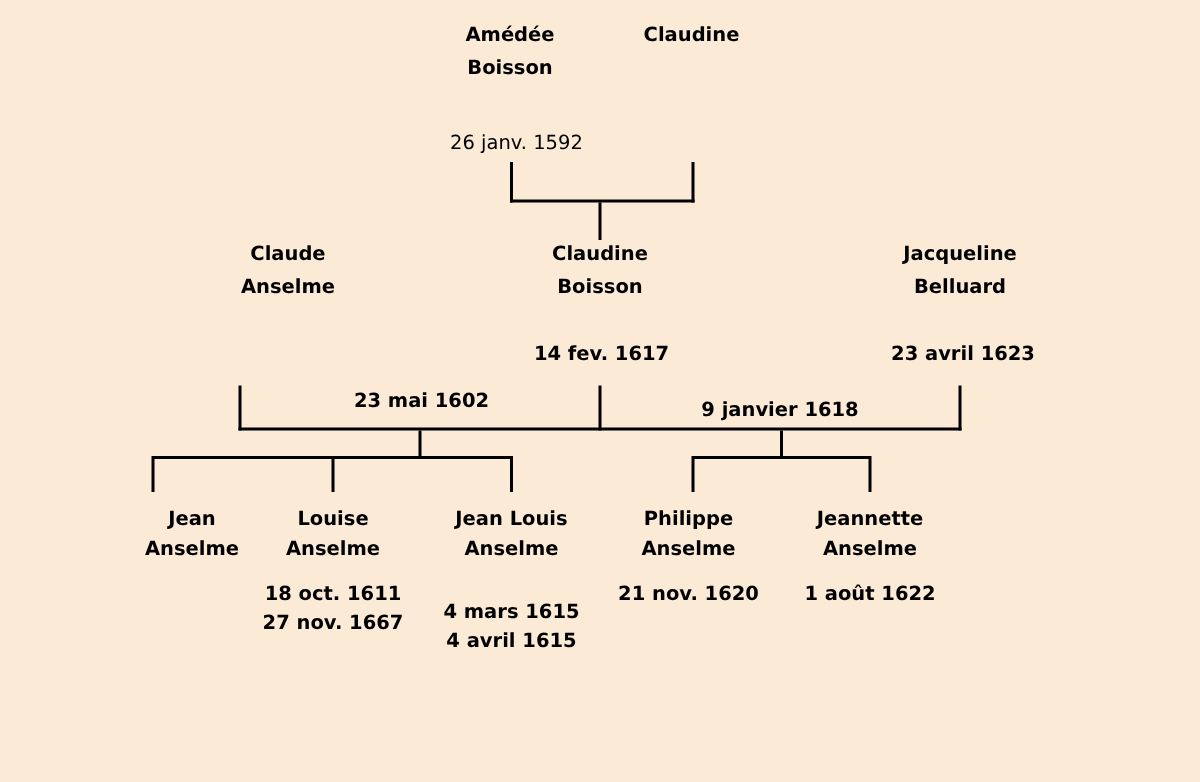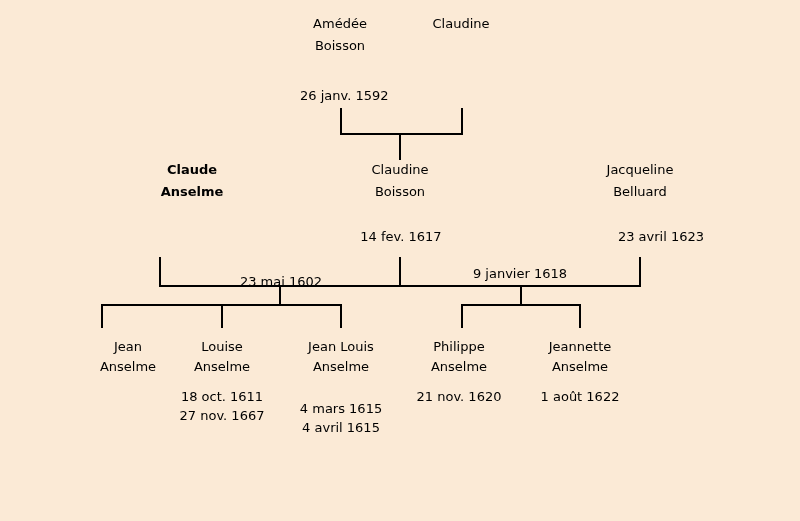--- a/index.html
+++ b/index.html
@@ -11,20 +11,21 @@
     color:#000;
     overflow:hidden;
   }
   .t {
     position:absolute;
     transform:translateX(-50%);
     text-align:center;
     font-size:13px;
     line-height:20px;
     white-space:nowrap;
+    font-weight:bold;
   }
   .t span { display:block; }
   .nm { line-height:22px; }
   .bold { font-weight:bold; }
   .t-left {
     position:absolute;
     font-size:13px;
     line-height:16px;
     white-space:nowrap;
   }
@@ -59,28 +60,28 @@
   <div class="t nm" style="left:400px; top:159px;">
     <span>Claudine</span>
     <span>Boisson</span>
   </div>
   <div class="t nm" style="left:640px; top:159px;">
     <span>Jacqueline</span>
     <span>Belluard</span>
   </div>
 
   <div class="t" style="left:401px; top:229px; line-height:16px;">14 fev. 1617</div>
-  <div class="t" style="left:642px; top:229px; line-height:16px;margin-left:19px;">23 avril 1623</div>
+  <div class="t" style="left:642px; top:229px; line-height:16px;">23 avril 1623</div>
 
   <div class="line" style="left:159px; top:257px; width:2px; height:30px;"></div>
   <div class="line" style="left:399px; top:257px; width:2px; height:30px;"></div>
   <div class="line" style="left:639px; top:257px; width:2px; height:30px;"></div>
   <div class="line" style="left:159px; top:285px; width:482px; height:2px;"></div>
 
-  <div class="t" style="left:281px; top:274px; line-height:16px;">23 mai 1602</div>
+  <div class="t" style="left:281px; top:260px; line-height:16px;">23 mai 1602</div>
   <div class="t" style="left:520px; top:266px; line-height:16px;">9 janvier 1618</div>
 
   <div class="line" style="left:279px; top:287px; width:2px; height:19px;"></div>
   <div class="line" style="left:520px; top:287px; width:2px; height:19px;"></div>
 
   <div class="line" style="left:101px; top:304px; width:241px; height:2px;"></div>
   <div class="line" style="left:101px; top:306px; width:2px; height:22px;"></div>
   <div class="line" style="left:221px; top:306px; width:2px; height:22px;"></div>
   <div class="line" style="left:340px; top:306px; width:2px; height:22px;"></div>
 

